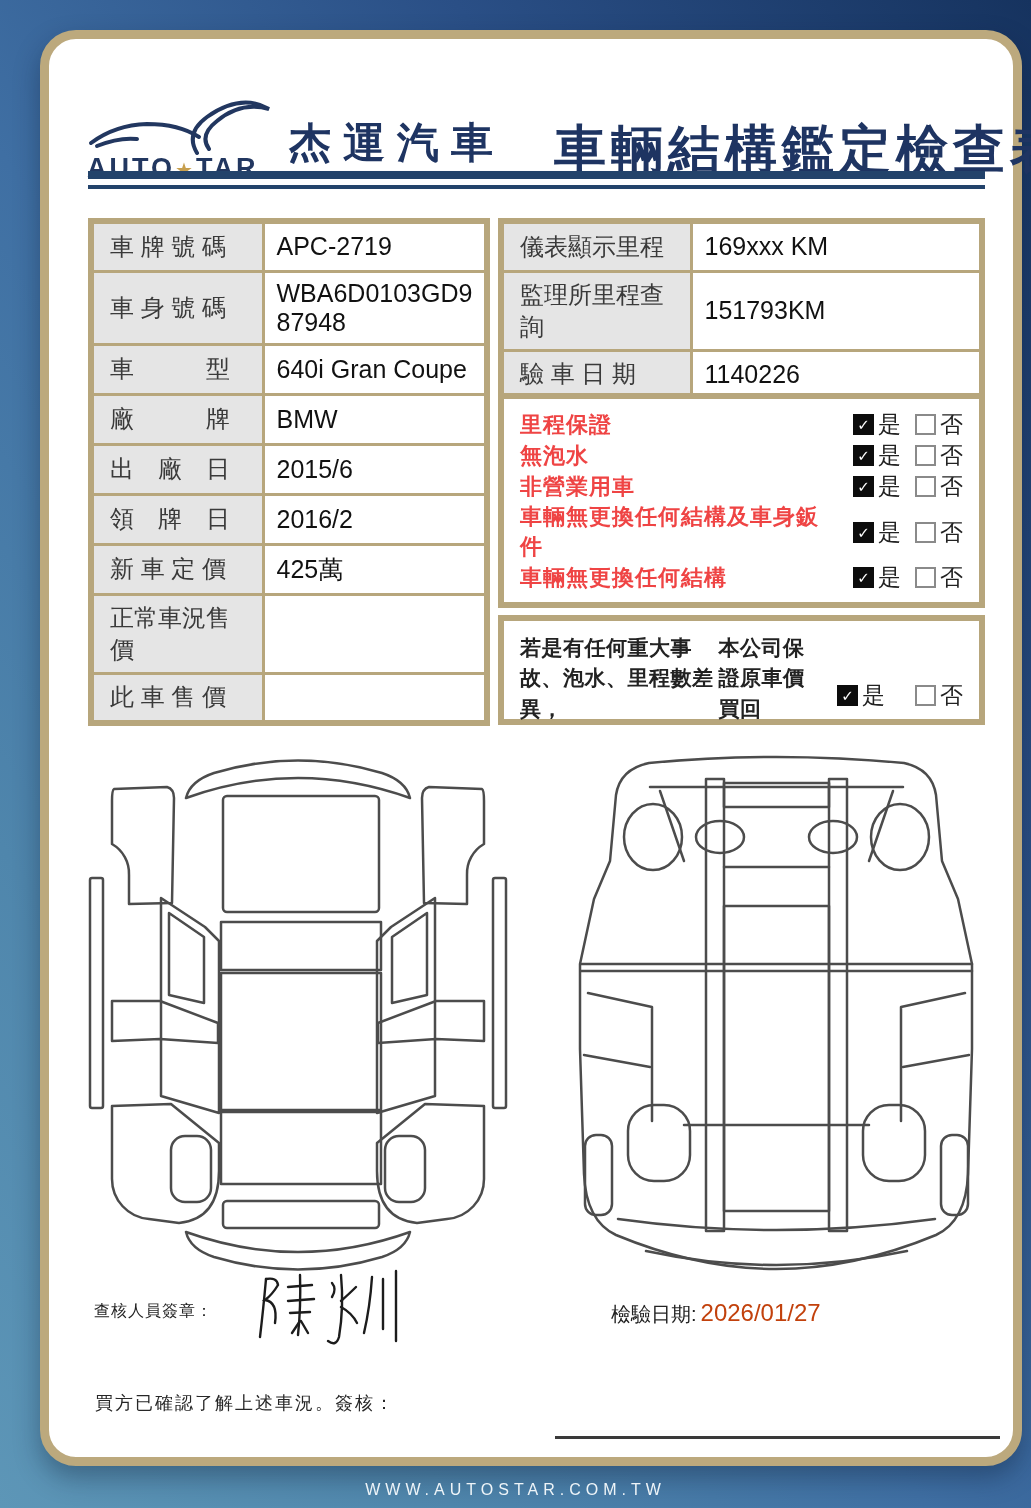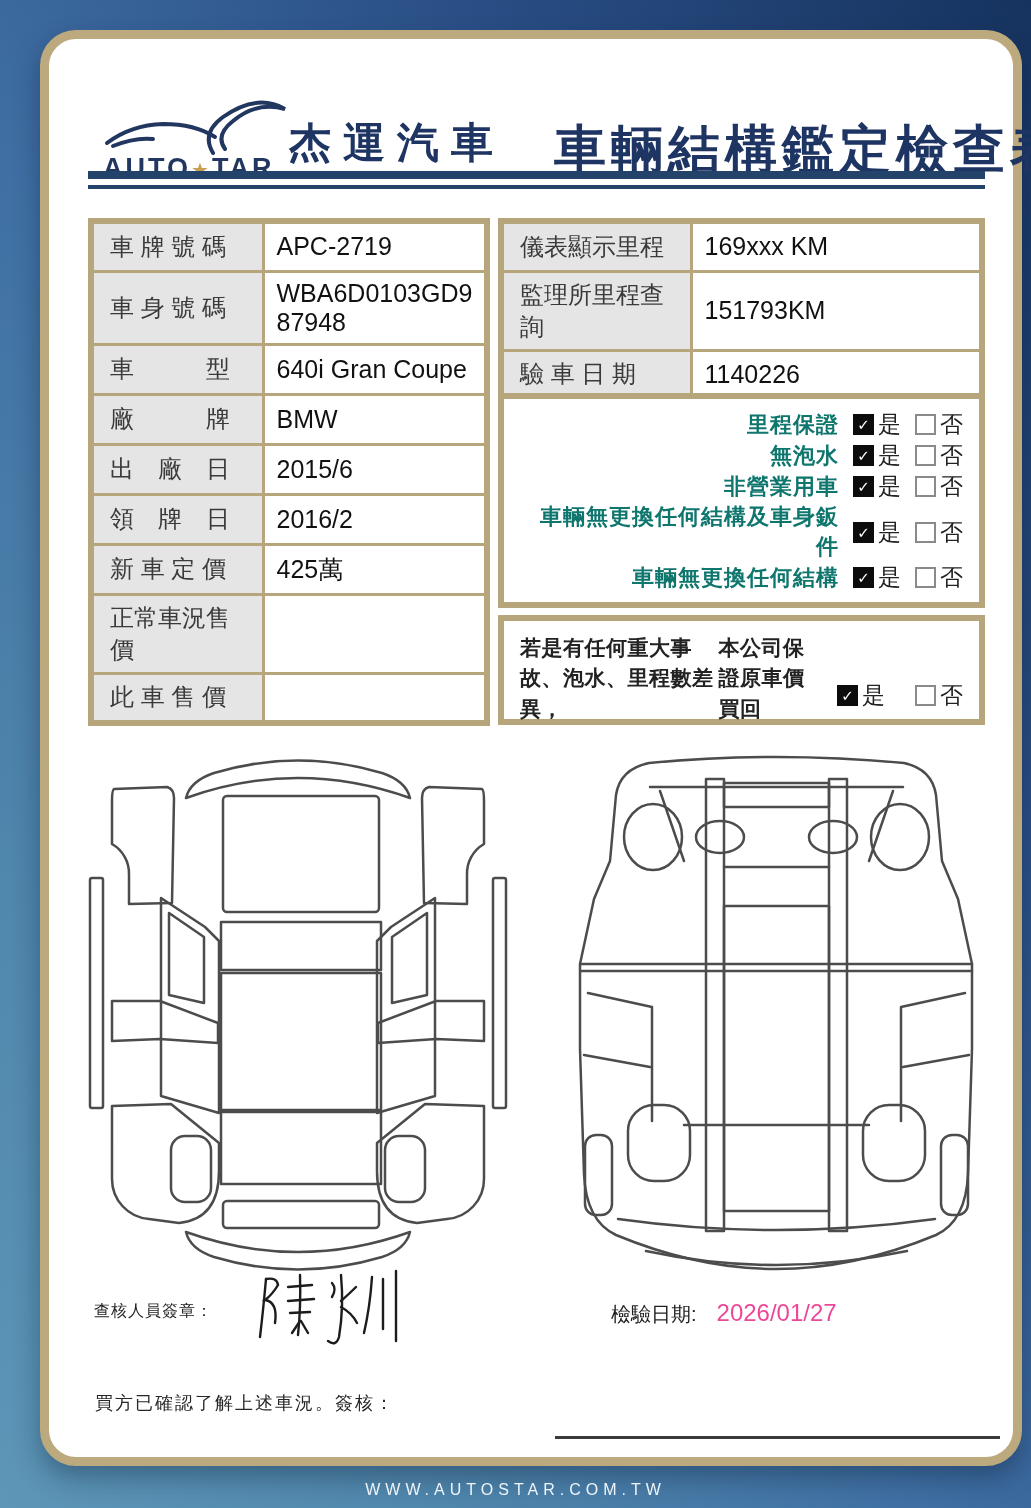--- a/index.html
+++ b/index.html
@@ -9,21 +9,21 @@
   .page {
     position:relative; width:1031px; height:1508px; overflow:hidden;
     background:linear-gradient(to bottom left, #16335f 0%, #2a4f86 28%, #3f6fa3 55%, #4f86ac 78%, #5d96b7 100%);
   }
   .card {
     position:absolute; left:40px; top:30px; width:982px; height:1436px;
     background:#ffffff; border:9px solid #bca97d; border-radius:36px;
     box-shadow:0 12px 26px rgba(8,22,46,.35);
   }
   
-  .logo-wrap { position:absolute; left:52px; top:58px; width:200px; height:92px; }
+  .logo-wrap { position:absolute; left:36px; top:58px; width:200px; height:92px; }
   .logo-curves { position:absolute; left:0; top:0; }
   .logo-text { position:absolute; left:2px; top:56px; font-size:27px; font-weight:bold;
     color:#223760; letter-spacing:3px; white-space:nowrap; }
   .logo-star { color:#c79f4e; font-size:20px; }
   .company { position:absolute; left:240px; top:76px; font-size:42px; font-weight:bold;
     color:#1e3462; letter-spacing:12px; white-space:nowrap; }
   .doc-title { position:absolute; left:505px; top:76px; font-size:52px; font-weight:bold;
     color:#1e3462; letter-spacing:5px; white-space:nowrap; }
   .rule-thick { position:absolute; left:39px; top:132px; width:897px; height:8px; background:#23436b; }
   .rule-thin  { position:absolute; left:39px; top:146px; width:897px; height:4px; background:#23436b; }
@@ -36,41 +36,41 @@
   td.val { background:#fff; font-size:25px; color:#111; padding:6px 8px 6px 12px; word-break:break-all; }
   #vehicle-table { left:39px; top:179px; width:402px; }
   #vehicle-table td.lbl { width:172px; }
   #mileage-table { left:449px; top:179px; width:487px;padding-left:27px; }
   #mileage-table td.lbl { width:190px; }
 
   
   .box { position:absolute; border:6px solid #b7a67c; background:#fff; }
   #checklist-box { left:449px; top:354px; width:487px; height:215px; padding:10px 16px; display:flex; flex-direction:column; justify-content:space-around; }
   .chk-row { display:flex; align-items:center; }
-  .chk-label { flex:1; font-size:22px; font-weight:600; color:#0f766e; letter-spacing:1px;text-align:right; }
+  .chk-label { flex:1; font-size:22px; font-weight:600; color:#ef4444; letter-spacing:1px; }
   .yn { display:flex; align-items:center; gap:4px; margin-left:14px; }
   .cbox { width:21px; height:21px; border:2px solid #8a8a8a; background:#fff;
     display:flex; align-items:center; justify-content:center;
     font-size:15px; font-weight:bold; color:#fff; line-height:1; }
   .cbox.checked { background:#0c0c0c; border-color:#0c0c0c; }
   .yn-text { font-size:23px; color:#222; }
   #guarantee-box { left:449px; top:576px; width:487px; height:110px; padding:12px 16px 8px; display:flex; flex-direction:row; }
   .guar-line { font-size:21px; font-weight:700; color:#222; line-height:1.45; letter-spacing:.5px; }
   .guar-yn { margin-top:auto; align-self:flex-end; display:flex; gap:16px; }
 
   
   .diagram { position:absolute; }
   #diagram-body { left:34px; top:712px; }
   #diagram-underbody { left:505px; top:710px; }
 
   
   .inspector-label { position:absolute; left:45px; top:1262px; font-size:16px; color:#222; letter-spacing:1px; }
   .inspector-sig { position:absolute; left:195px; top:1218px; }
   .insp-date { position:absolute; left:562px; top:1260px; font-size:20px; color:#222; display:flex; align-items:baseline; }
-  .insp-date .dval { font-size:24px; margin-left:20px; color:#ec4899; }
+  .insp-date .dval { font-size:24px; margin-left:4px; color:#c2410c; }
   .buyer-line { position:absolute; left:46px; top:1352px; font-size:18px; color:#272727; letter-spacing:2px; }
   .sign-line { position:absolute; left:506px; top:1397px; width:445px; height:0; border-bottom:3px solid #3a3a3a; }
 
   
   .footer-url { position:absolute; left:0; bottom:9px; width:100%; text-align:center;
     color:#eef4f8; font-size:16px; letter-spacing:5px; }
 
   svg .ln { fill:none; stroke:#4c4c4c; stroke-width:2.5; stroke-linejoin:round; stroke-linecap:round; }
   svg .navy { fill:none; stroke:#223760; stroke-width:4; stroke-linecap:round; }
   svg .sig { fill:none; stroke:#1c1c1c; stroke-width:2.4; stroke-linecap:round; }

